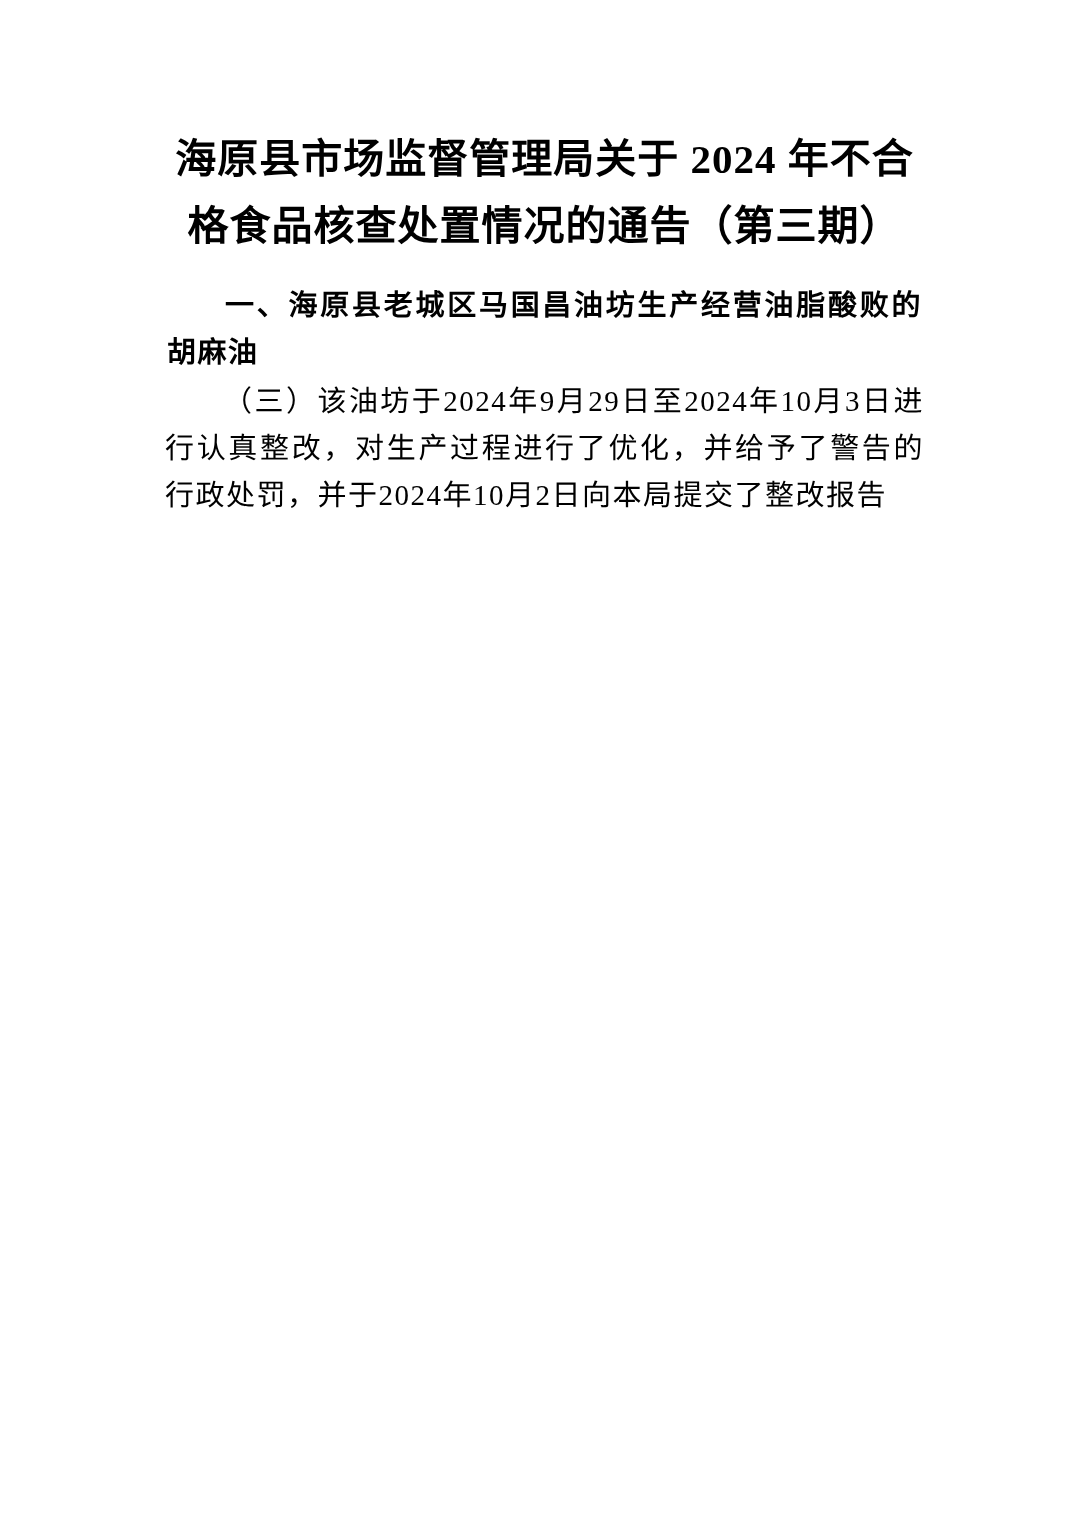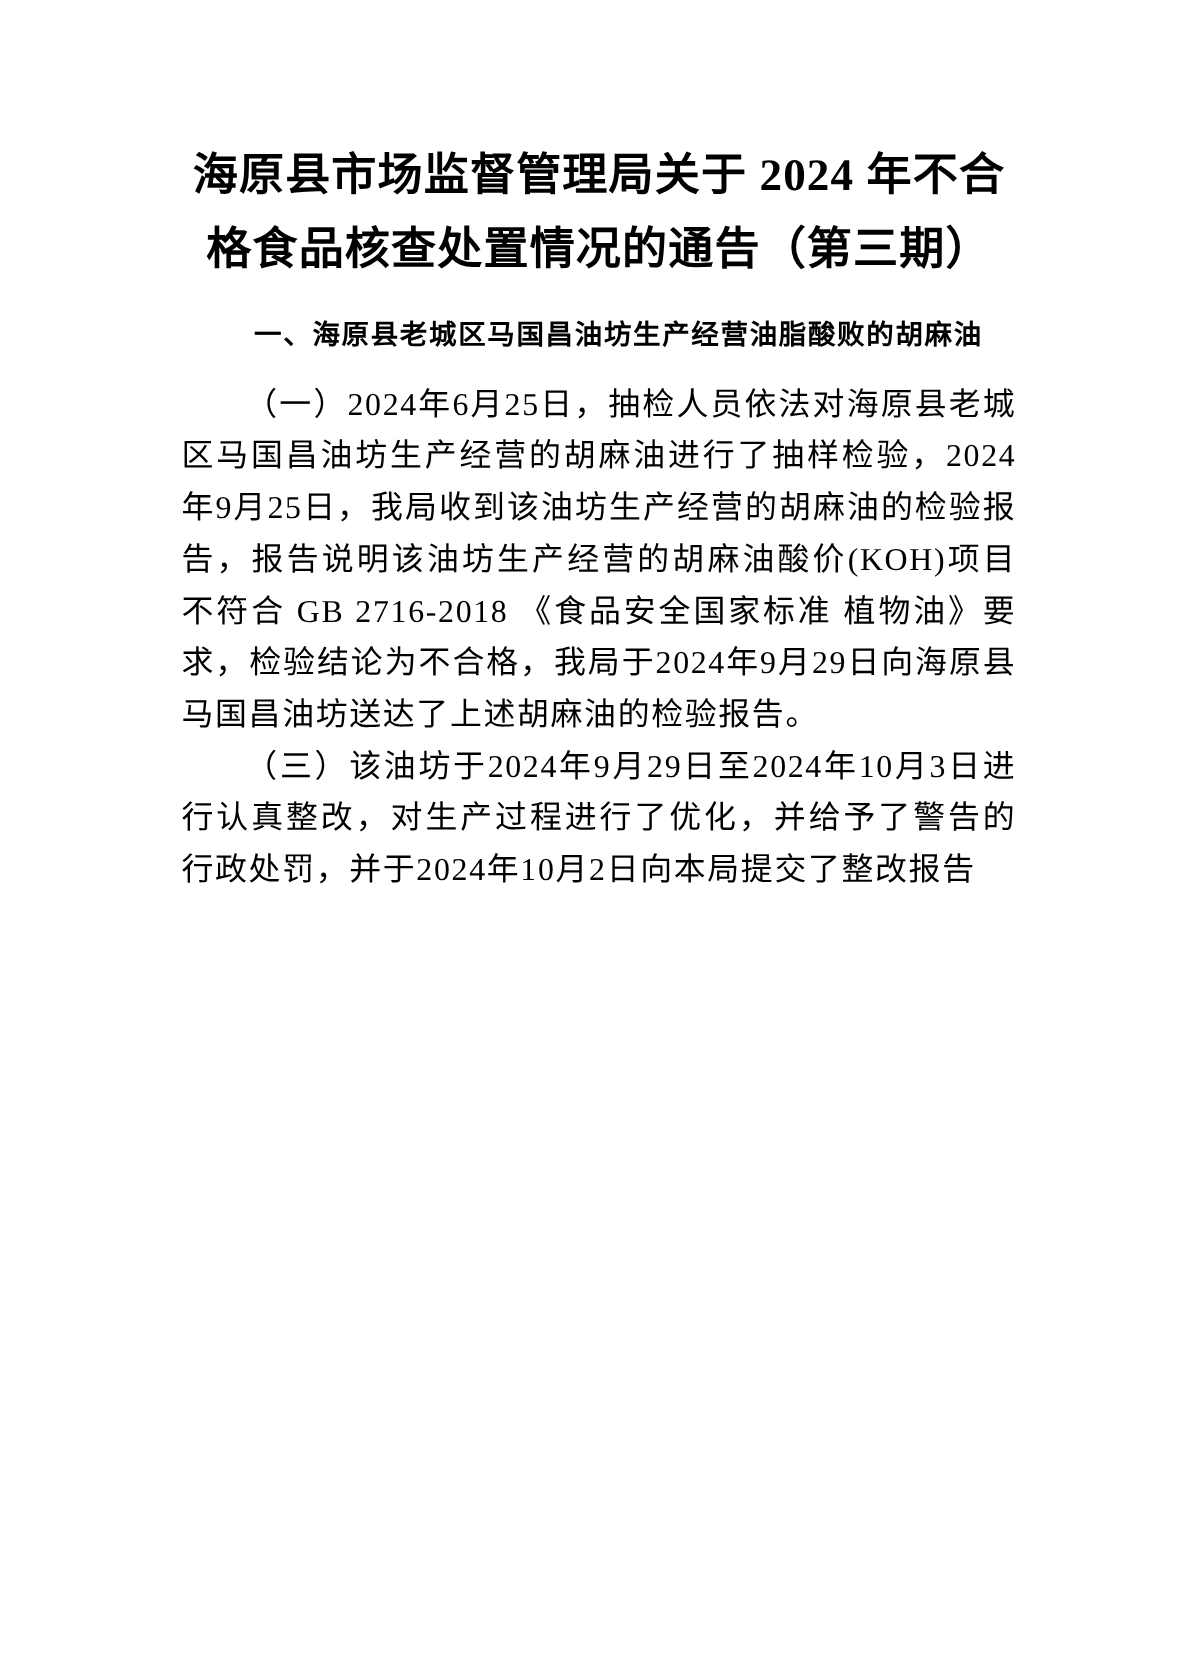--- a/index.html
+++ b/index.html
@@ -30,22 +30,22 @@
   }
   .doc-body {
     font-size: 29px;
     line-height: 47px;
     letter-spacing: 1.5px;
     text-align: justify;
     text-justify: inter-ideograph;
     color: #000000;
   }
   .section-heading {
-    margin: 16px;
-    font-size: 25px;
+    margin: 2px;
+    font-size: 29px;
     font-weight: 700;
     line-height: 47px;
     text-indent: 2em;
     text-align: justify;
     font-family: "Liberation Sans", "DejaVu Sans", sans-serif;
     color: #000000;
   }
   .paragraph {
     margin: 0;
     text-indent: 2em;
@@ -55,20 +55,19 @@
 <body>
 
 <div class="page">
 
   <h1 class="doc-title">海原县市场监督管理局关于 2024 年不合格食品核查处置情况的通告（第三期）</h1>
 
   <div class="doc-body">
 
     <h2 class="section-heading">一、海原县老城区马国昌油坊生产经营油脂酸败的胡麻油</h2>
 
-    <p class="paragraph">（一）2024年6月25日，抽检人员依法对海原县老城区马国昌油坊生产经营的胡麻油进行了抽样检验，2024年9月25日，我局收到该油坊生产经营的胡麻油的检验报告，报告说明该油坊生产经营的胡麻油酸价(KOH)项目不符合 GB 2716-2018 《食品安全国家标准 植物油》要求，检验结论为不合格，我局于2024年9月29日向海原县马国昌油坊送达了上述胡麻油的检验报告。</p>
 
 
     <p class="paragraph">（三）该油坊于2024年9月29日至2024年10月3日进行认真整改，对生产过程进行了优化，并给予了警告的行政处罚，并于2024年10月2日向本局提交了整改报告</p>
 
 
   </div>
 </div>
 
 </body></html>

